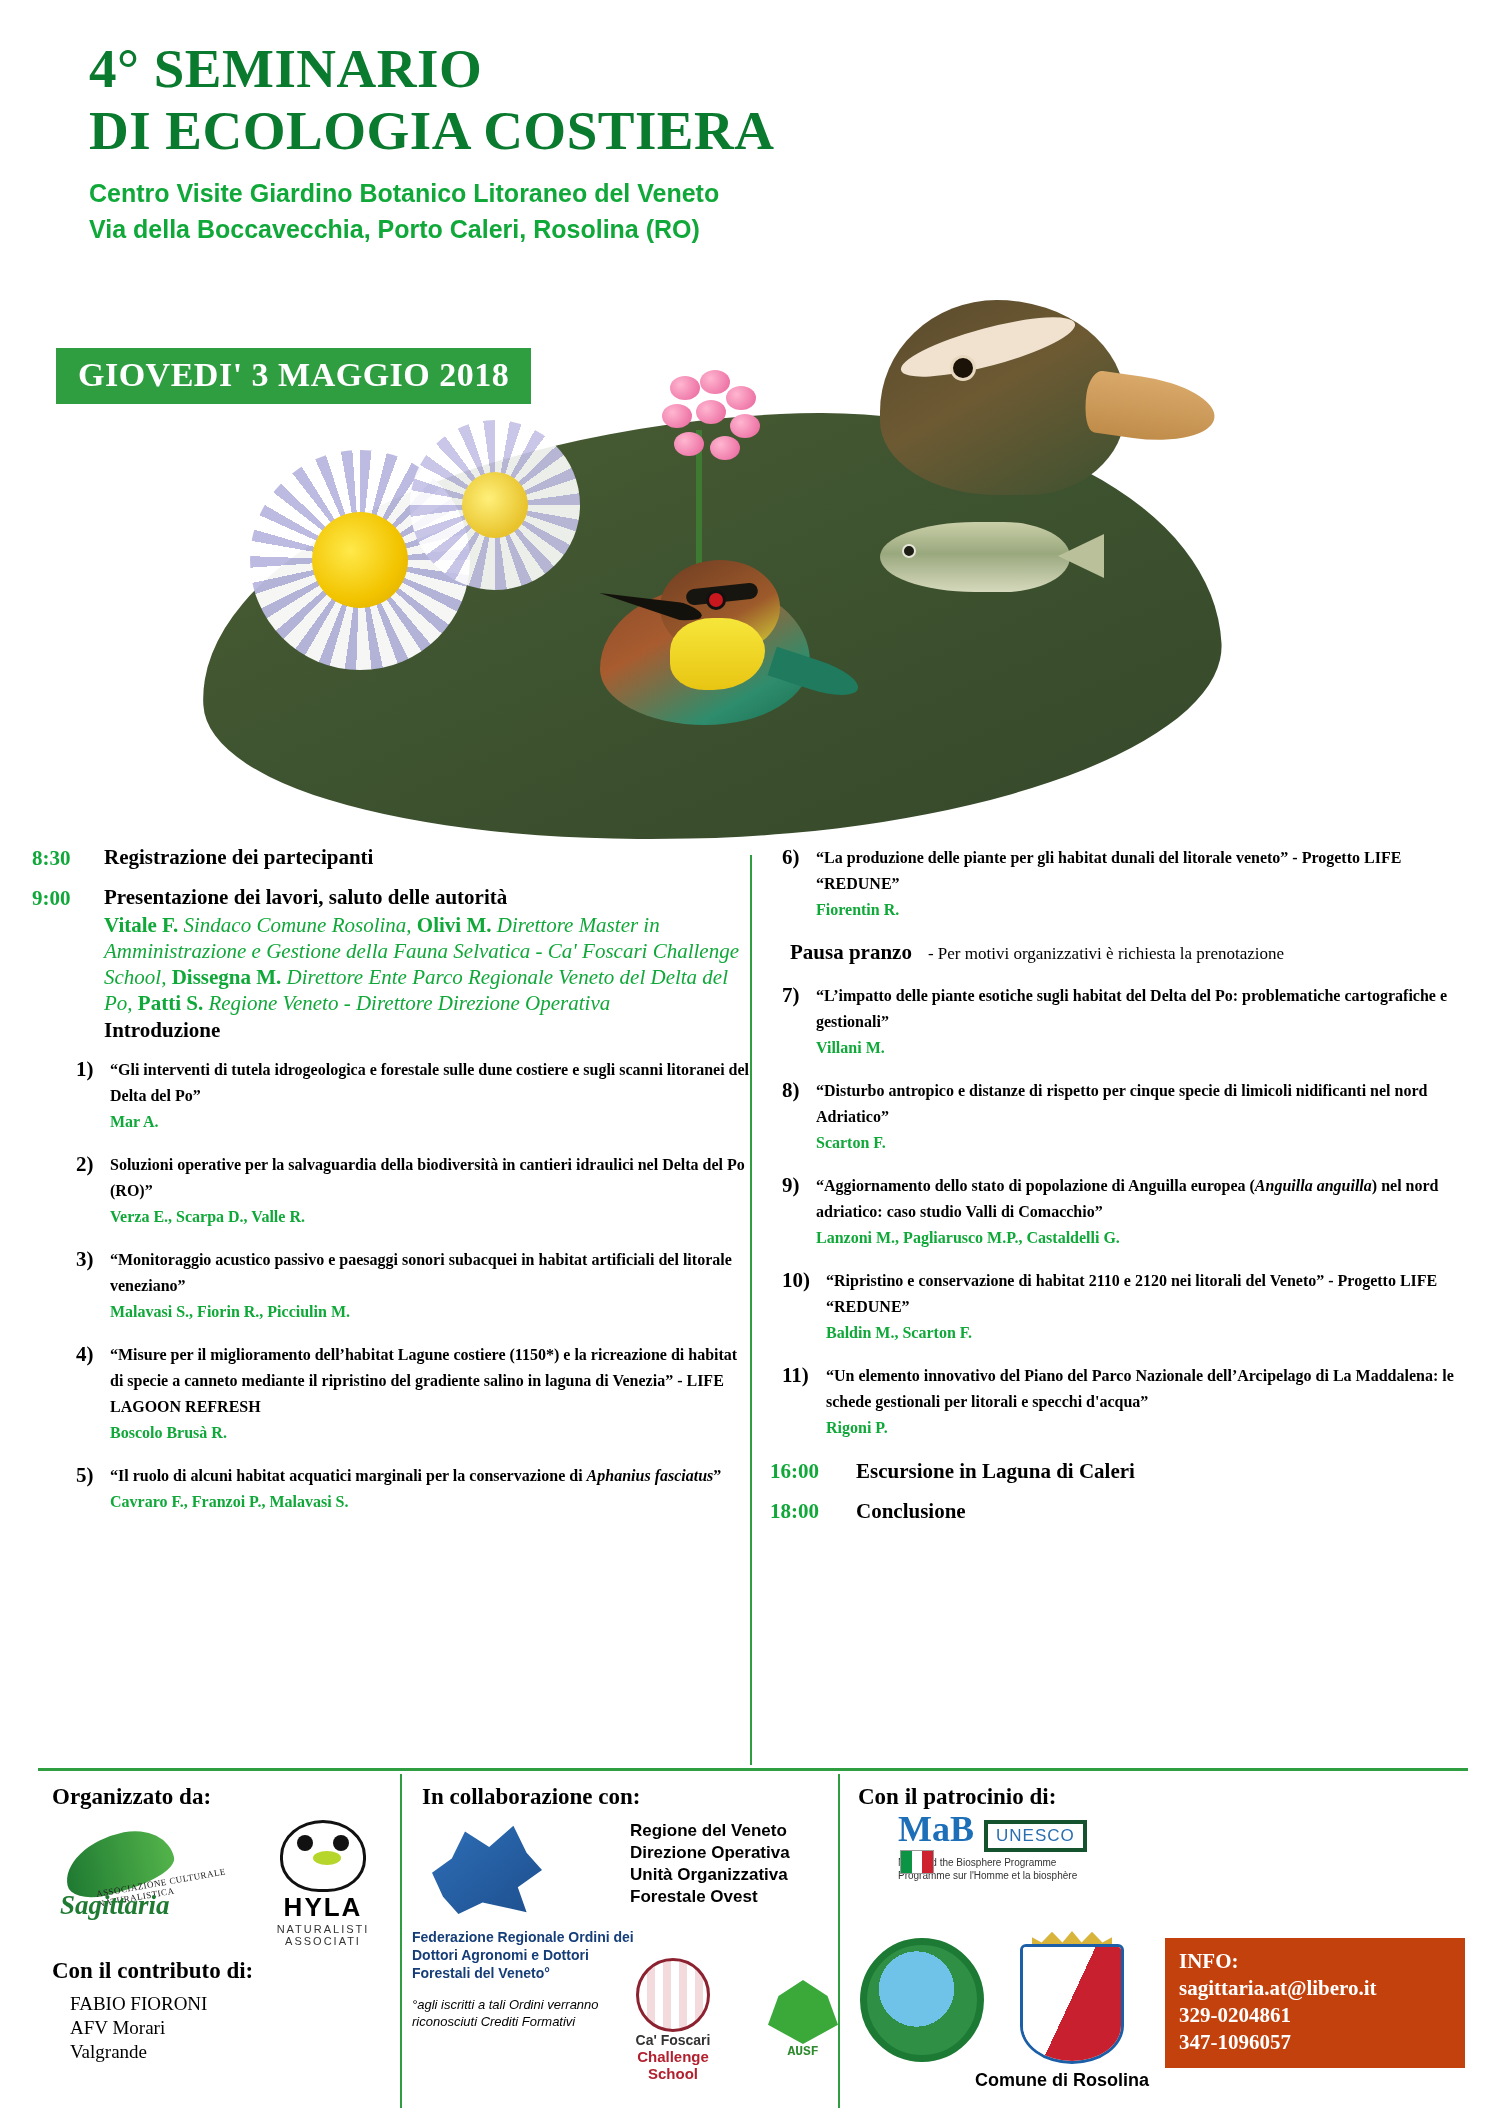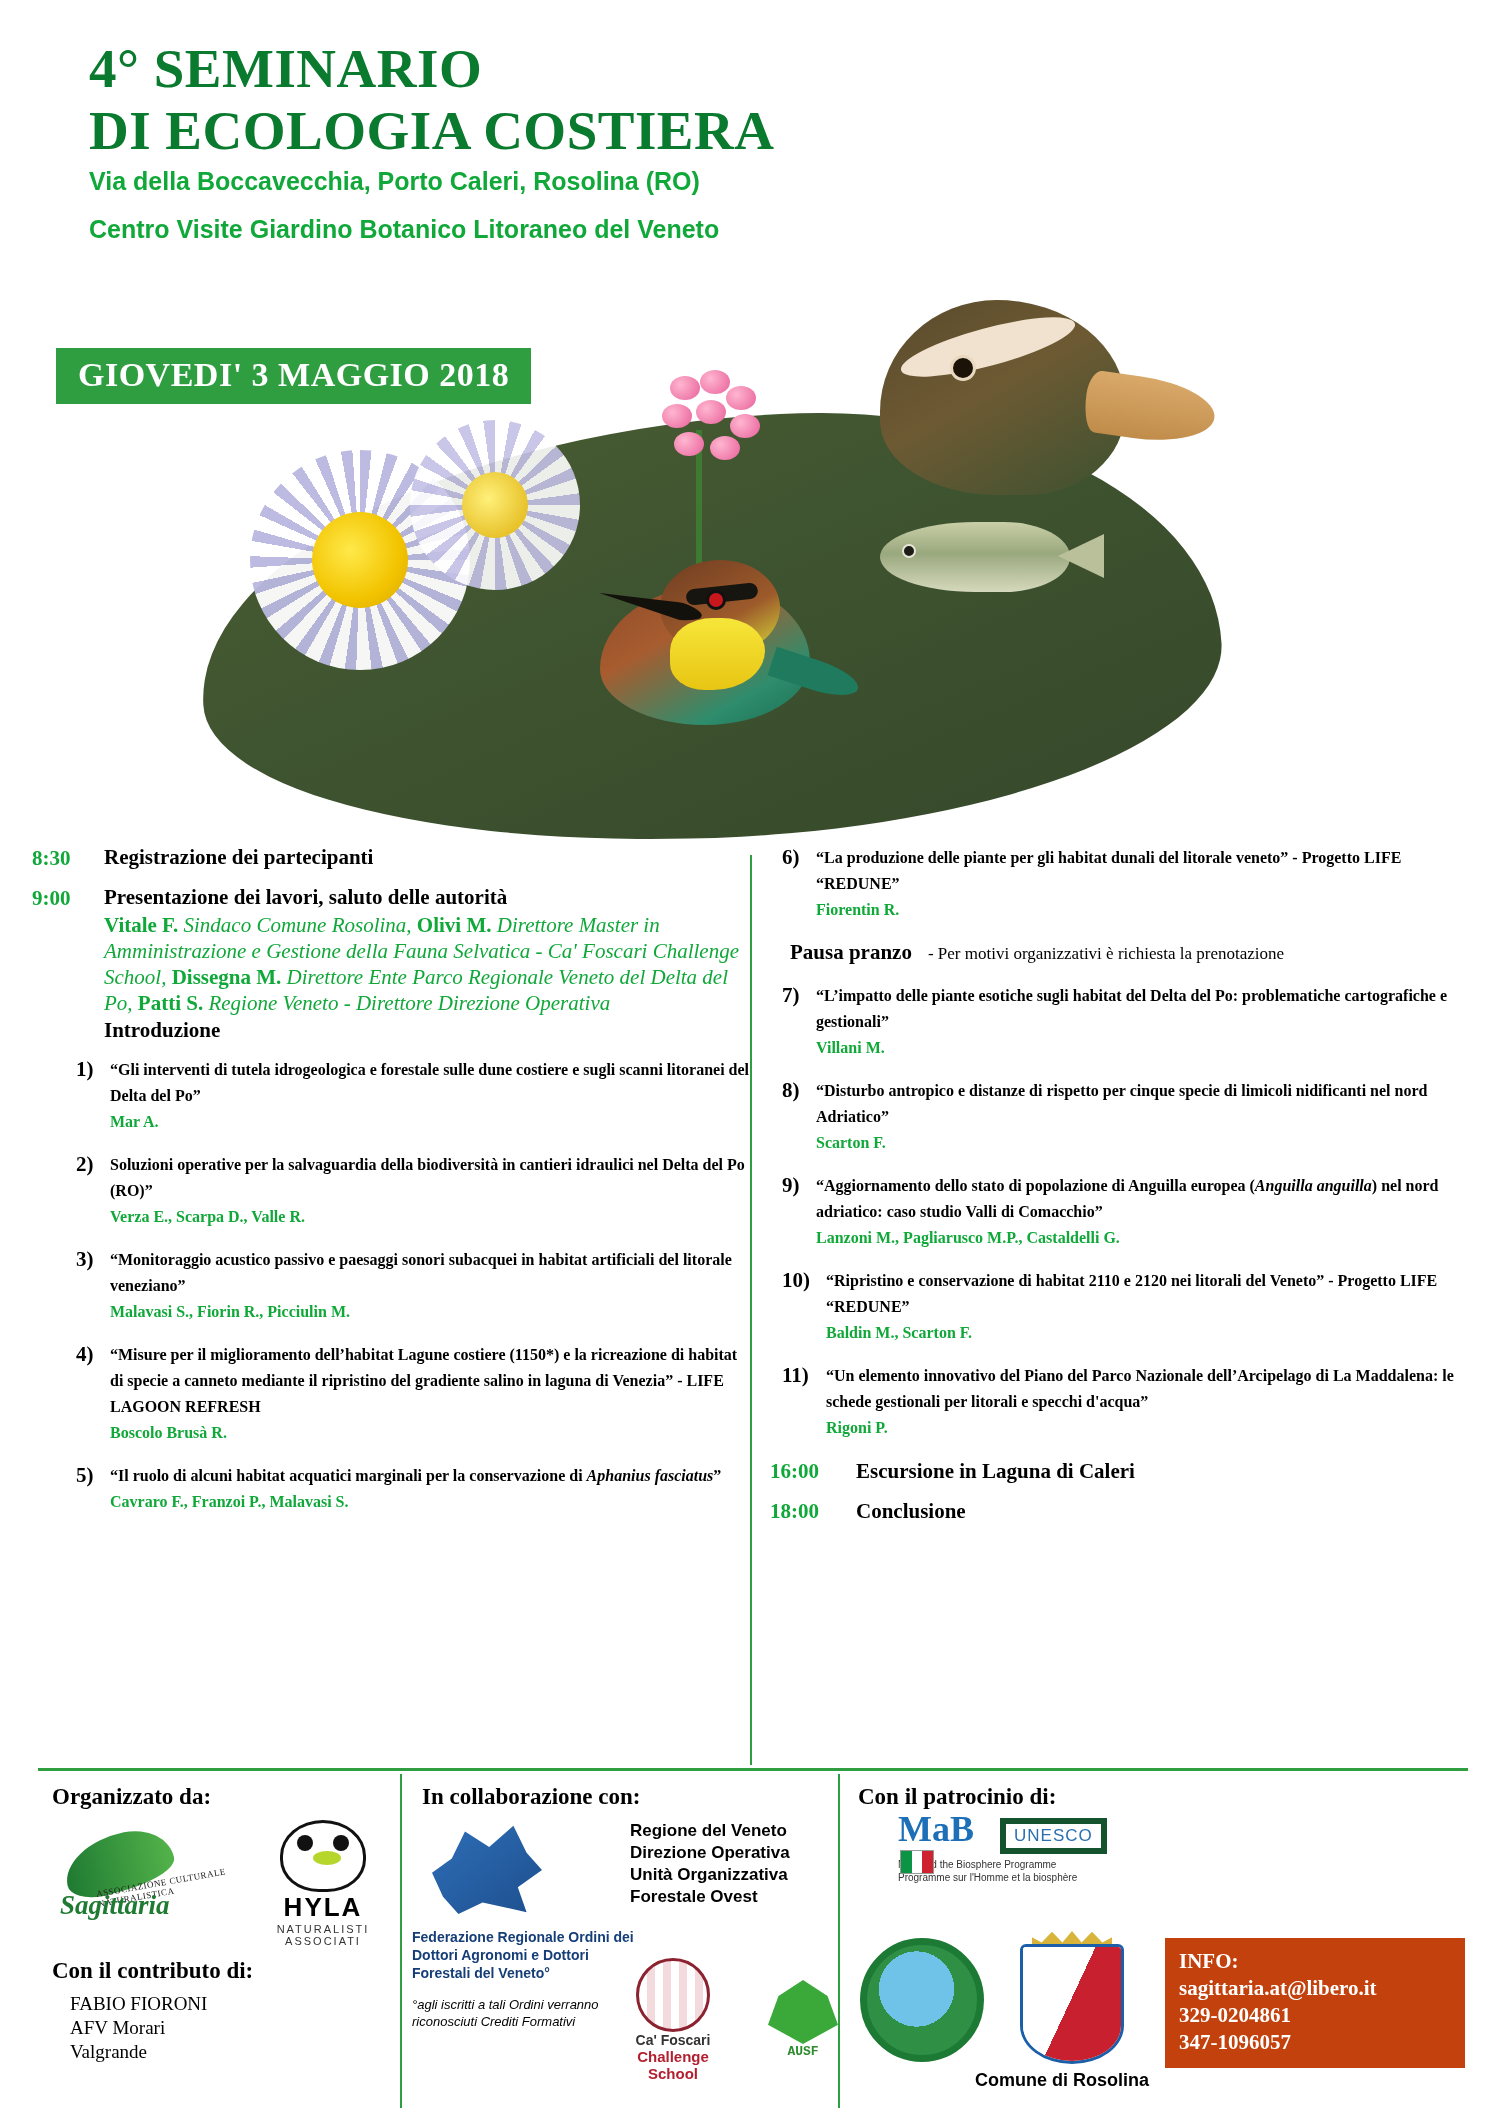--- a/index.html
+++ b/index.html
@@ -255,21 +255,21 @@
     background: repeating-linear-gradient(90deg,#fff 0 8px,#f3dbdd 8px 16px); }
   .cf1 { font-family:"Liberation Sans",sans-serif; font-size: 14px; font-weight: bold; color:#333; }
   .cf2 { font-family:"Liberation Sans",sans-serif; font-size: 15px; font-weight: bold; color:#b2202f; }
   .aus { position:absolute; left: 748px; top: 212px; width: 110px; text-align:center; }
   .aus-leaf { width: 70px; height: 64px; margin: 0 auto; background:#3aa93a;
     clip-path: polygon(50% 0, 85% 25%, 100% 70%, 50% 100%, 0 70%, 15% 25%); }
   .aus-txt { font-family:Liberation Mono, monospace; font-size: 13px; font-weight: bold; color:#2e8b2e; }
 
   .mab { position:absolute; left: 898px; top: 40px; width: 220px; }
   .mab-word { font-family:"Liberation Serif",serif; font-size: 36px; font-weight: bold; color:#1d6fb8; }
-  .unesco-box { display:inline-block; border:6px solid #14532d; padding: 2px 8px; margin-left: 22px;
+  .unesco-box { display:inline-block; border:4px solid #14532d; padding: 2px 8px; margin-left: 6px;
     font-family:"Liberation Sans",sans-serif; font-size: 17px; color:#2a6fb0; letter-spacing:1px; }
   .mab-sub { font-family:"Liberation Sans",sans-serif; font-size: 10px; line-height: 13px; color:#333; margin-top:4px; }
   .mab-flag { position:absolute; left: 900px; top: 82px; width: 34px; height: 24px;
     background: linear-gradient(90deg,#0b9444 33%, #ffffff 33% 66%, #cf2230 66%); border:1px solid #999; }
   .parco-logo { position:absolute; left: 860px; top: 170px; width: 150px; height: 130px; }
   .parco-circle { width: 124px; height: 124px; border-radius: 50%; border: 7px solid #1c7a34;
     background: radial-gradient(circle at 45% 40%, #6fc3e8 0 42%, #2f8f45 42% 100%); }
   .comune-shield { position:absolute; left: 1020px; top: 176px; width: 104px; height: 120px;
     background: #fff; border: 3px solid #1b5fa8; border-radius: 6px 6px 50% 50% / 6px 6px 32% 32%;
     overflow:hidden; }
@@ -281,22 +281,22 @@
     font-size: 18px; font-weight: bold; }
 </style>
 </head>
 <body>
 
 <div class="page">
 
   <div class="header">
     <div class="title-line">4° SEMINARIO</div>
     <div class="title-line">DI ECOLOGIA COSTIERA</div>
+    <div class="subtitle">Centro Visite Giardino Botanico Litoraneo del Veneto</div>
     <div class="subtitle" style="margin-top:2px">Via della Boccavecchia, Porto Caleri, Rosolina (RO)</div>
-    <div class="subtitle">Centro Visite Giardino Botanico Litoraneo del Veneto</div>
   </div>
   <div class="date-badge">GIOVEDI' 3 MAGGIO 2018</div>
 
   <div class="collage">
     <div class="duck-body"></div>
     <div class="duck-head"></div>
     <div class="duck-stripe"></div>
     <div class="duck-eye"></div>
     <div class="duck-bill"></div>
 

